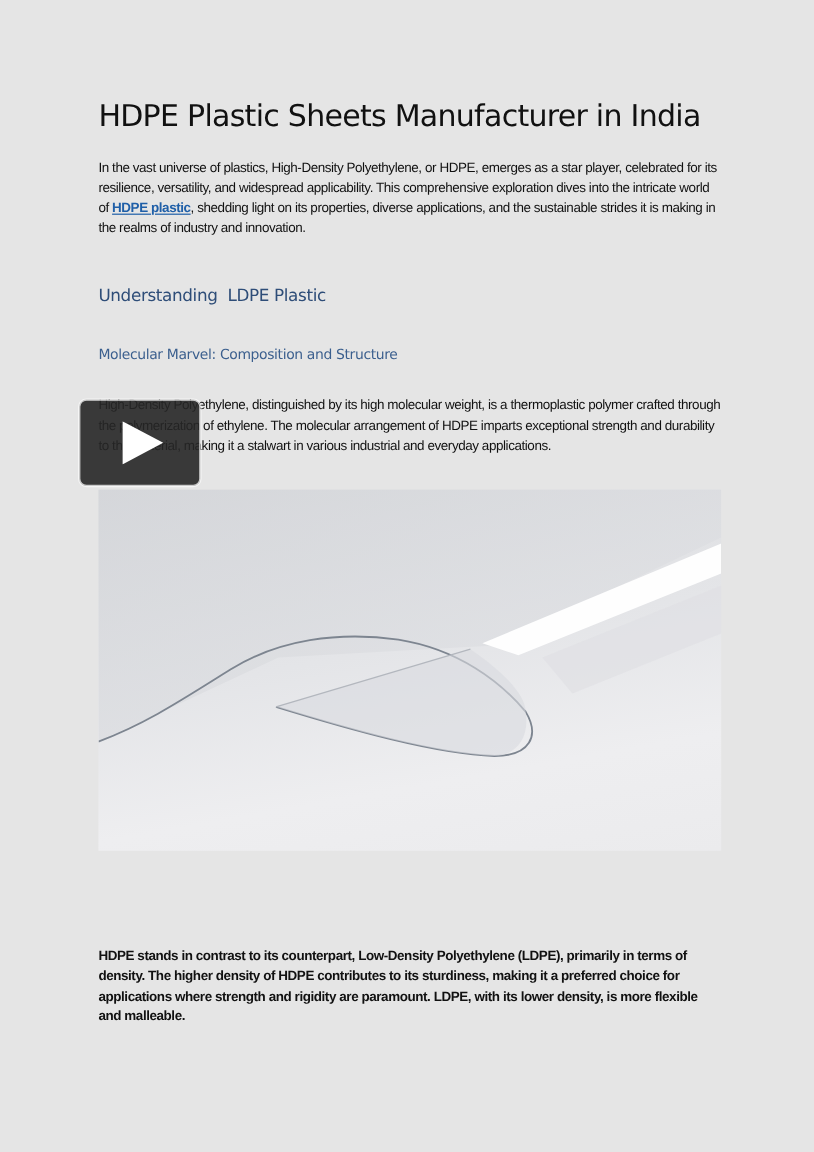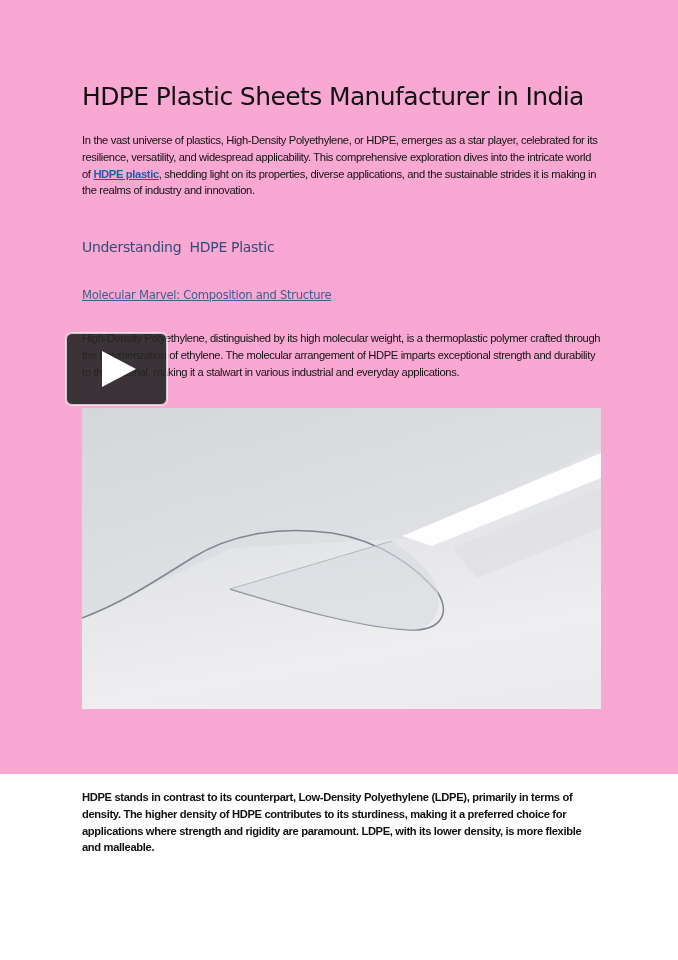--- a/index.html
+++ b/index.html
@@ -1,18 +1,18 @@
 <!DOCTYPE html>
 <html><head>
 <meta charset="utf-8">
 <style>
   html, body { margin: 0; padding: 0; background: #ffffff; }
   body { width: 678px; height: 960px; position: relative; overflow: hidden;
          font-family: "Liberation Sans", sans-serif; color: #1a1a1a; }
-  .page { position: absolute; left: 0; top: 0; width: 678px; height: 774px; background: #f9a8d4; }
+  .page { position: absolute; left: 0; top: 0; width: 678px; height: 960px; background: #e5e5e5; }
   .title { position: absolute; left: 82px; top: 82px; margin: 0;
            font-family: "DejaVu Sans", sans-serif; font-weight: 400;
            font-size: 25px; letter-spacing: -0.6px; color: #111; white-space: nowrap; }
   .para { position: absolute; left: 82px; width: 520px; margin: 0;
           font-size: 11.2px; line-height: 16.8px; letter-spacing: -0.35px; color: #111; }
   .para a { color: #1f5fa8; font-weight: bold; text-decoration: underline; }
   .h2 { position: absolute; left: 82px; top: 239px; margin: 0; font-weight: 400;
         font-family: "DejaVu Sans", sans-serif; font-size: 14px; letter-spacing: -0.3px;
         color: #2e4d78; white-space: nowrap; }
   .h3 { position: absolute; left: 82px; margin: 0; font-weight: 400;
@@ -28,23 +28,23 @@
 </style>
 </head>
 <body>
 
 <div class="page">
 
   <h1 class="title">HDPE Plastic Sheets Manufacturer in India</h1>
 
   <p class="para" style="top:132px;"><span>In the vast universe of plastics, High-Density Polyethylene, or HDPE, emerges as a star player, celebrated for its resilience, versatility, and widespread applicability. This comprehensive exploration dives into the intricate world of </span><a>HDPE plastic</a><span>, shedding light on its properties, diverse applications, and the sustainable strides it is making in the realms of industry and innovation.</span></p>
 
-  <h2 class="h2" style="white-space:pre;">Understanding  HDPE Plastic</h2>
+  <h2 class="h2" style="white-space:pre;">Understanding  LDPE Plastic</h2>
 
-  <h3 class="h3" style="top:288px;text-decoration:underline;">Molecular Marvel: Composition and Structure</h3>
+  <h3 class="h3" style="top:288px;">Molecular Marvel: Composition and Structure</h3>
 
   <p class="para" style="top:330px;">High-Density Polyethylene, distinguished by its high molecular weight, is a thermoplastic polymer crafted through the polymerization of ethylene. The molecular arrangement of HDPE imparts exceptional strength and durability to the material, making it a stalwart in various industrial and everyday applications.</p>
 
   <div class="figure">
     <svg width="519" height="301" viewBox="0 0 519 301">
       <defs>
         <linearGradient id="sheetg" x1="0" y1="0" x2="1" y2="1">
           <stop offset="0" stop-color="#d3d5d9"></stop>
           <stop offset="1" stop-color="#e2e3e6"></stop>
         </linearGradient>

